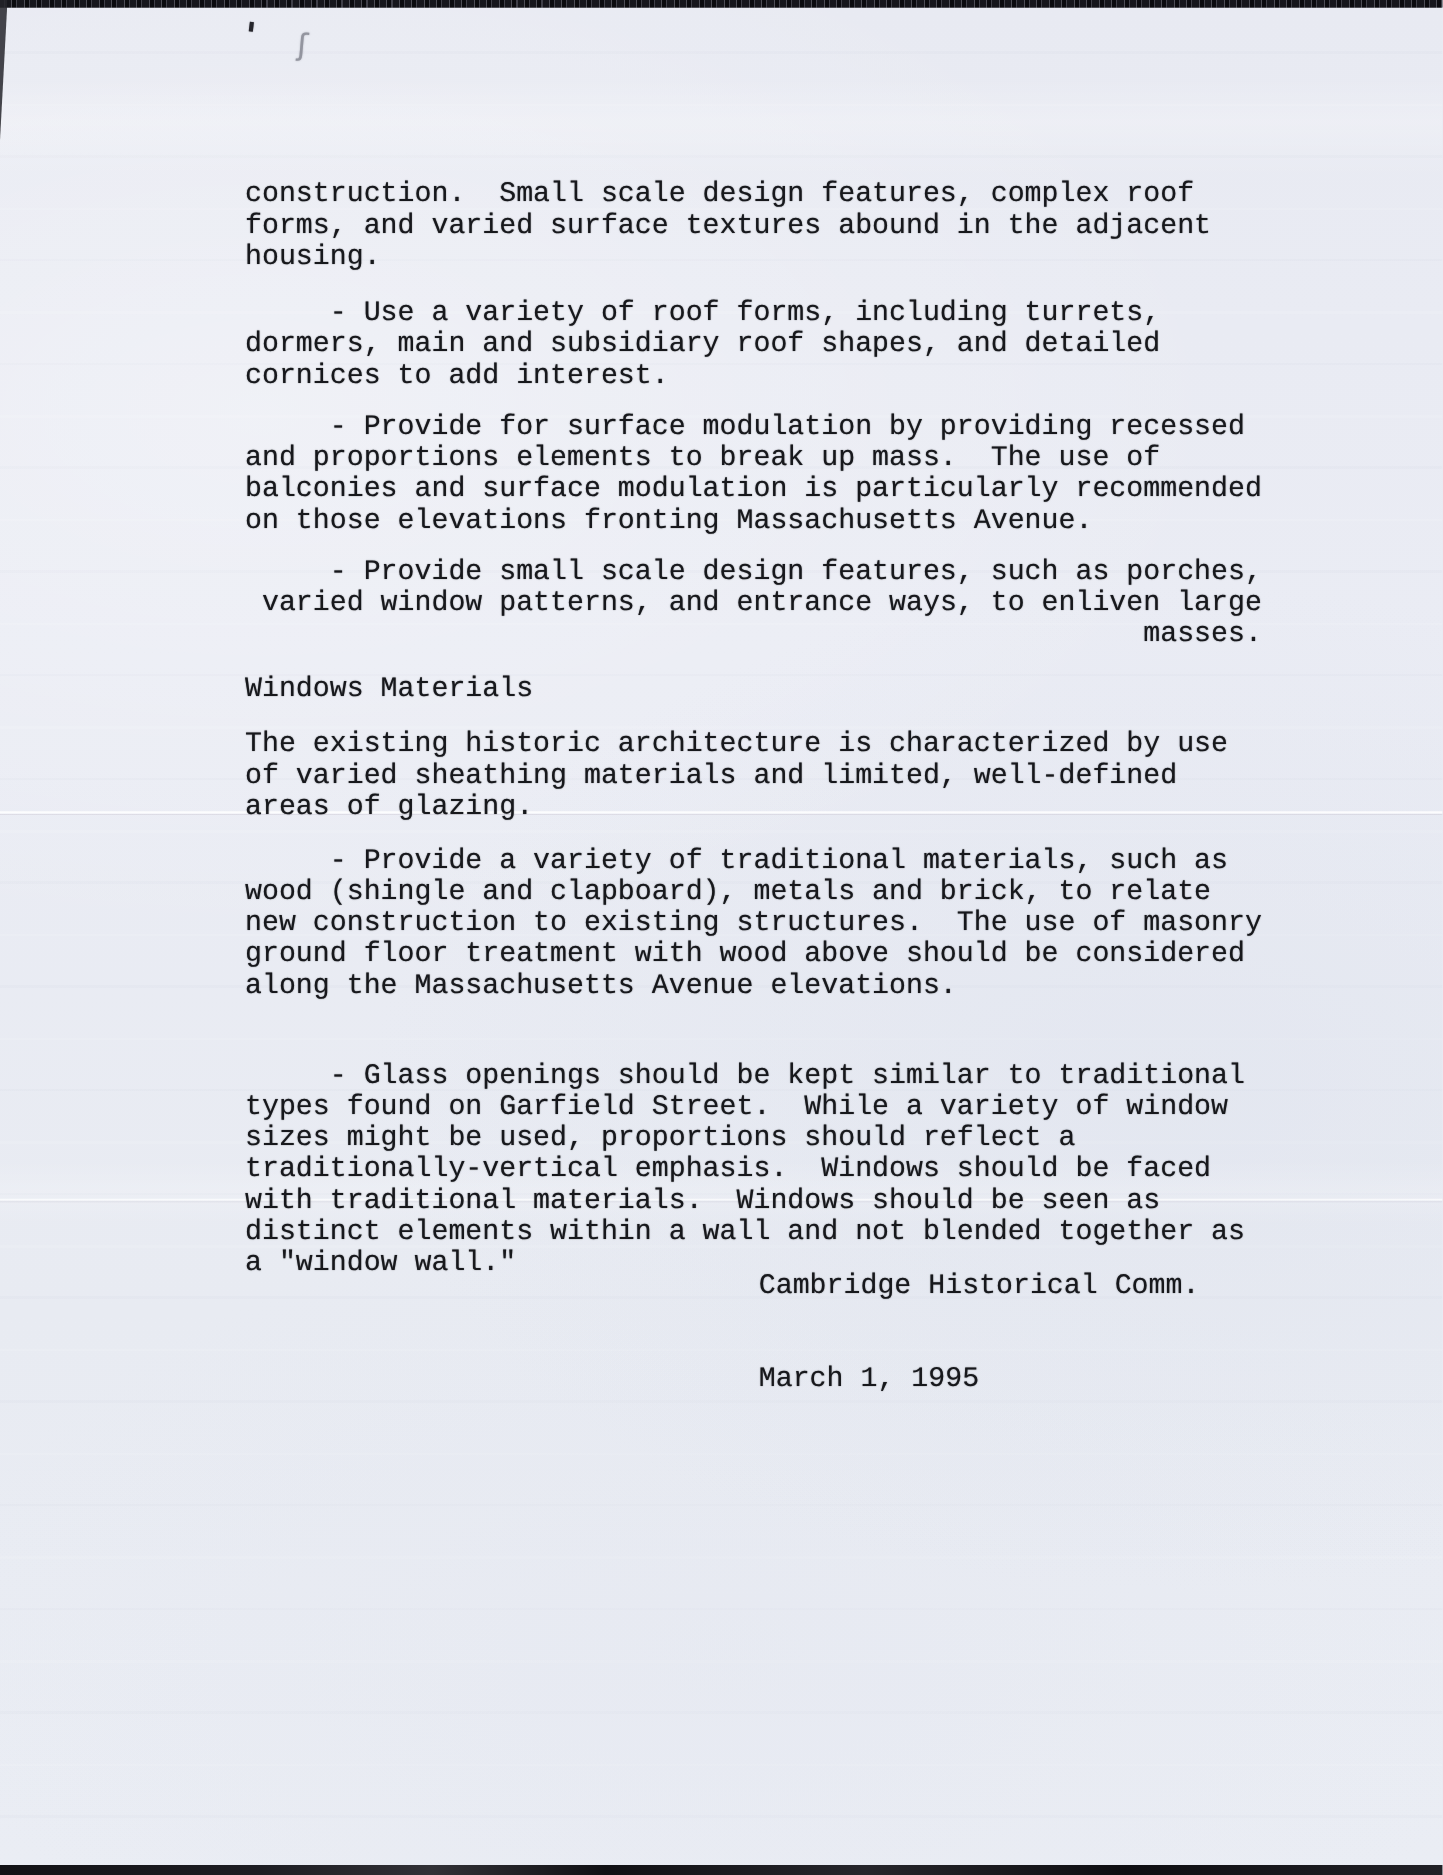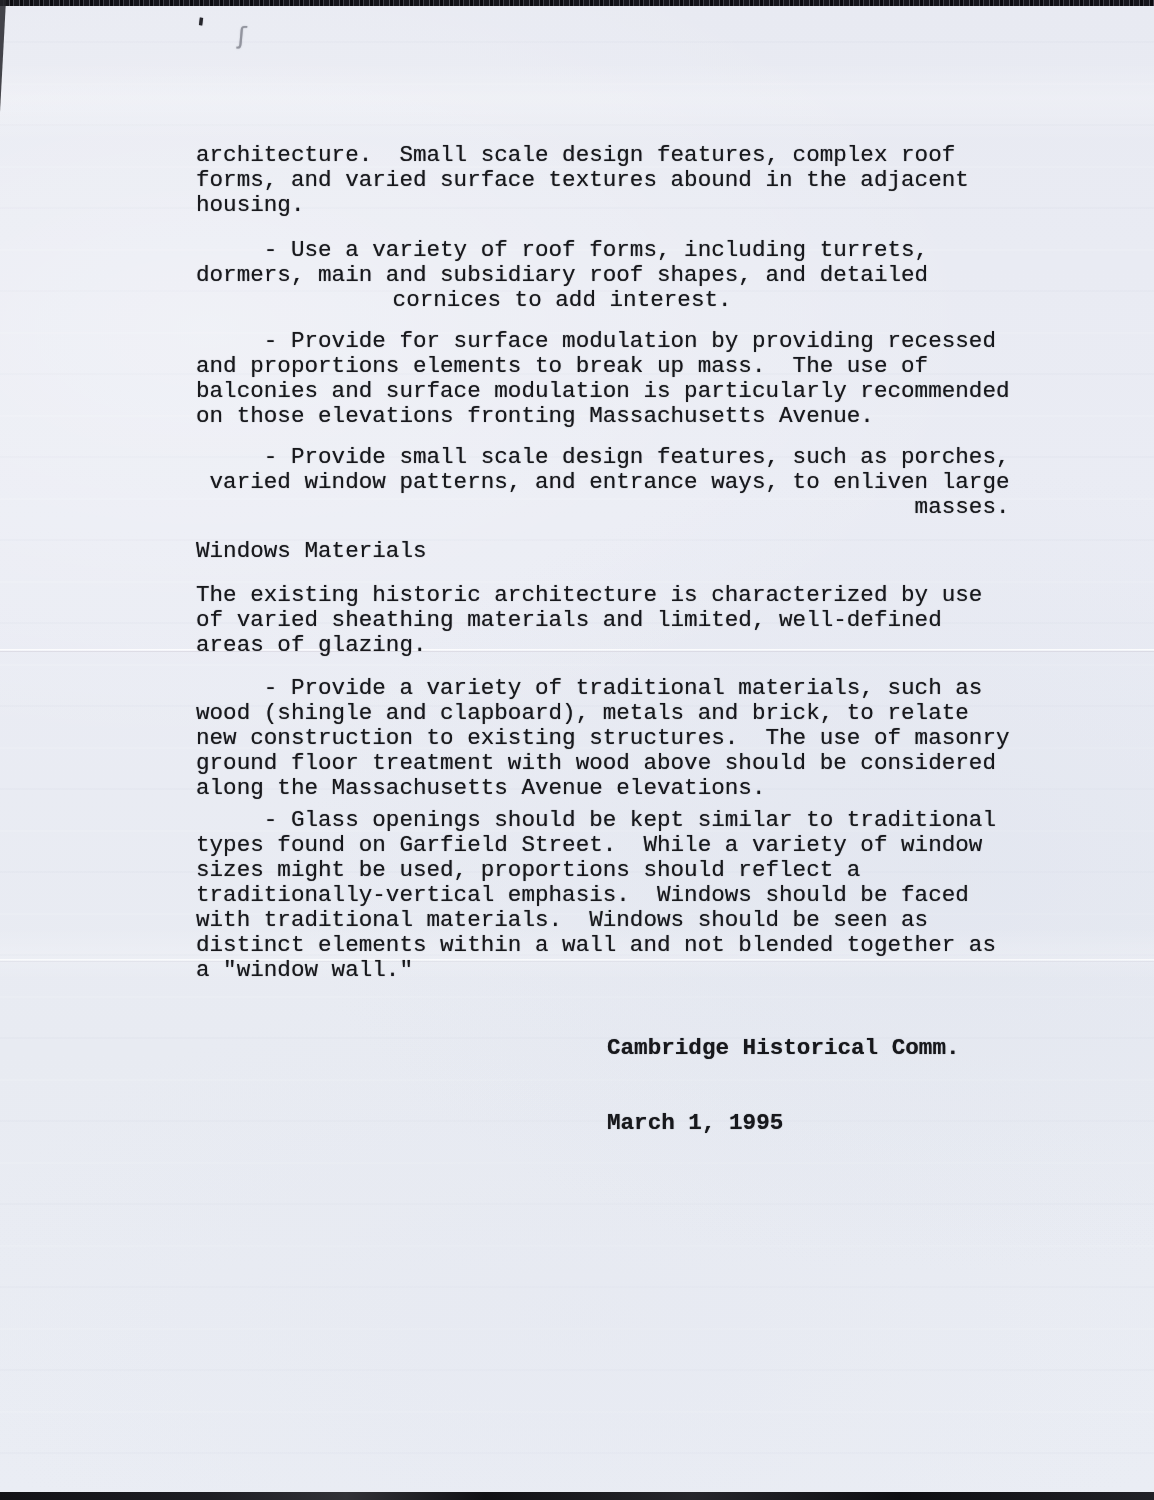--- a/index.html
+++ b/index.html
@@ -75,28 +75,28 @@
     position: absolute;
     white-space: pre;
     font-family: "Liberation Mono", "DejaVu Sans Mono", monospace;
     font-size: 22.6px;
     line-height: 25px;
     color: #17181c;
     text-shadow: 0 0 1px rgba(23,24,28,0.65);
     letter-spacing: 0;
   }
   .p1 { left: 196px; top: 143px; }
-  .p2 { left: 196px; top: 238px; text-align: center; }
+  .p2 { left: 196px; top: 238px; }
   .p3 { left: 196px; top: 329px; }
   .p4 { left: 196px; top: 445px; text-align: right; }
   .p5 { left: 196px; top: 539px; }
   .p6 { left: 196px; top: 583px; }
   .p7 { left: 196px; top: 676px; }
-  .p8 { left: 196px; top: 808px; }
-  .signature { left: 607px; top: 986px; font-weight: bold; }
+  .p8 { left: 196px; top: 848px; }
+  .signature { left: 607px; top: 966px; }
   
   .stray {
     position: absolute;
     font-family: "DejaVu Sans", sans-serif;
     color: #26262c;
   }
   .stray.m1 {
     left: 196px; top: 12px;
     font-size: 28px;
     font-weight: bold;
@@ -123,21 +123,21 @@
   <div class="scanline l1"></div>
   <div class="scanline l2"></div>
 
   <div class="scan-strip top"></div>
   <div class="scan-strip bottom"></div>
   <div class="edge-sliver"></div>
 
   <span class="stray m1">'</span>
   <span class="stray m2">ʃ</span>
 
-  <div class="doc-text p1">architecture.  Small scale design features, complex roof
+  <div class="doc-text p1">construction.  Small scale design features, complex roof
 forms, and varied surface textures abound in the adjacent
 housing.</div>
 
   <div class="doc-text p2">     - Use a variety of roof forms, including turrets,
 dormers, main and subsidiary roof shapes, and detailed
 cornices to add interest.</div>
 
   <div class="doc-text p3">     - Provide for surface modulation by providing recessed
 and proportions elements to break up mass.  The use of
 balconies and surface modulation is particularly recommended

